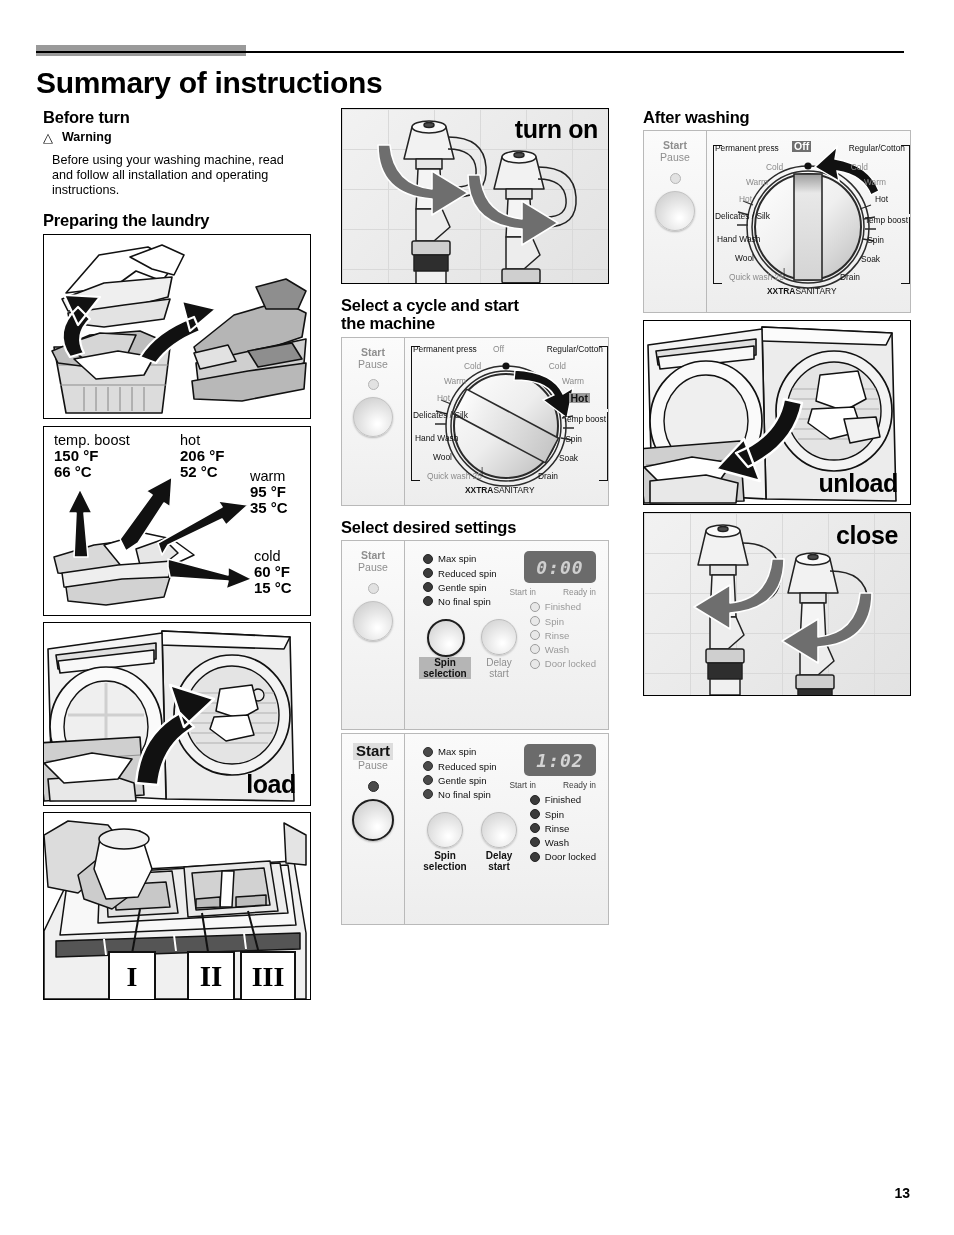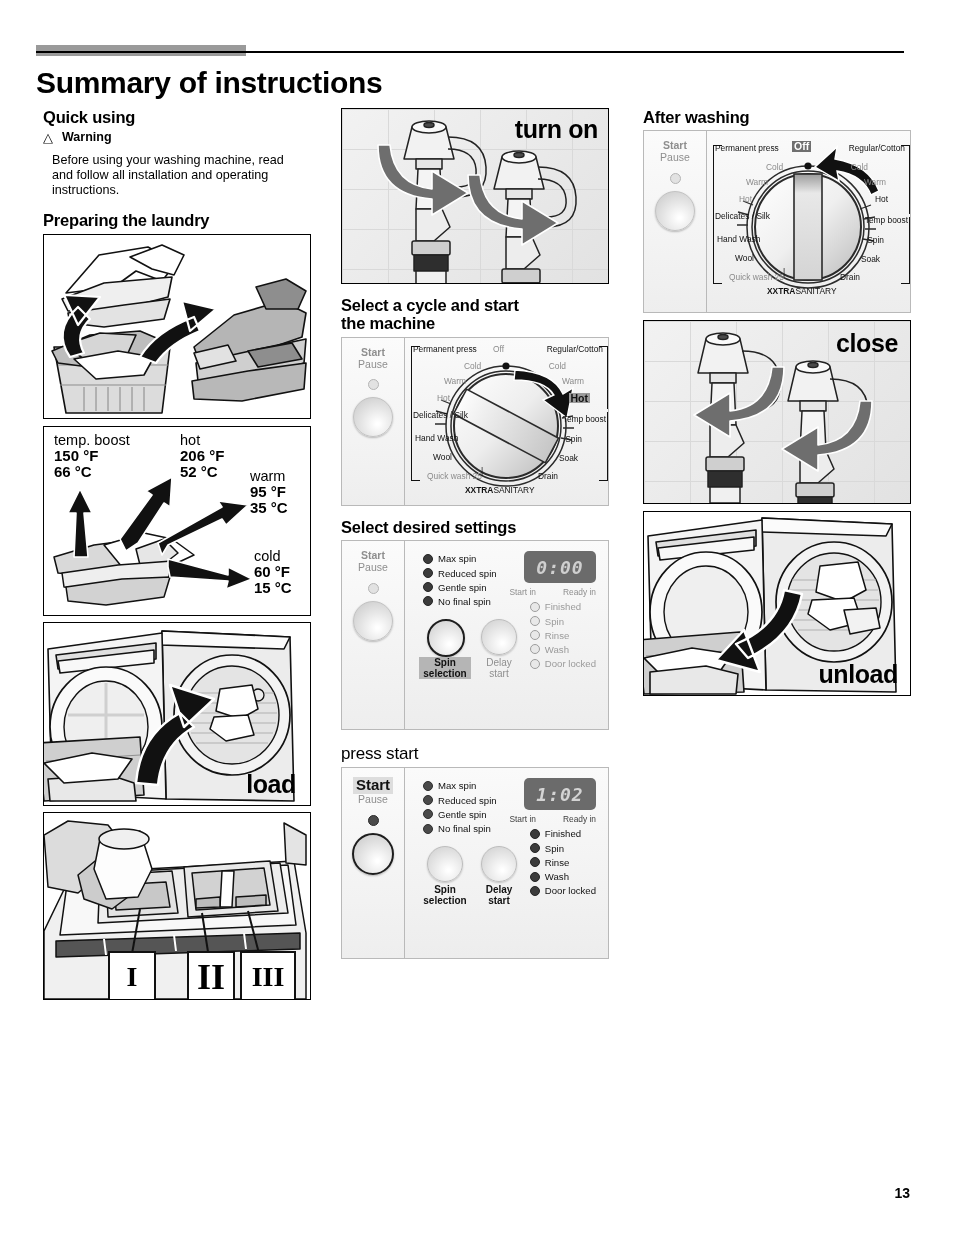--- a/index.html
+++ b/index.html
@@ -91,21 +91,21 @@
 </style>
 </head>
 <body>
 
 <div class="hdr-block"></div>
 <div class="hdr-rule"></div>
 <div class="page-title">Summary of instructions</div>
 
 <div class="col col-a">
 
-  <h2 class="sec">Quick using</h2>
+  <h2 class="sec">Before turn</h2>
   <div class="warn-row">
     <span class="warn-tri">△</span>
     <span class="warn-label">Warning</span>
   </div>
   <p class="body-txt">Before using your washing machine, read and follow all installation and operating instructions.</p>
 
   <h2 class="sec" style="margin-top:13px;">Preparing the laundry</h2>
 
   <div class="fig" style="width:268px;height:185px;margin-top:3px;">
 
@@ -261,21 +261,21 @@
       <g stroke="#111" stroke-width="2" fill="none">
         <path d="M96 96 L86 152"></path>
         <path d="M158 100 L166 152"></path>
         <path d="M204 98 L218 152"></path>
       </g>
     </svg>
     <div class="disp-box" style="left:64px;top:138px;width:44px;height:48px;">
       <span style="font-weight:bold;font-size:28px;font-family:'Liberation Serif',serif;">I</span>
     </div>
     <div class="disp-box" style="left:143px;top:138px;width:44px;height:48px;">
-      <span style="font-weight:bold;font-size:36px;font-family:'Liberation Serif',serif;">II</span>
+      <span style="font-weight:bold;font-size:29px;font-family:'Liberation Serif',serif;">II</span>
     </div>
     <div class="disp-box" style="left:196px;top:138px;width:52px;height:48px;">
       <span style="font-weight:bold;font-size:28px;font-family:'Liberation Serif',serif;">III</span>
     </div>
   </div>
 </div>
 
 <div class="col col-b">
 
   <div class="fig" style="width:268px;height:176px;">
@@ -465,21 +465,20 @@
           <span>Spin</span><br><span>selection</span>
         </div>
         <div class="smallbtn" style="left:76px;top:78px;"></div>
         <div class="btnlbl" style="left:70px;top:116px;width:48px;">
           <span>Delay</span><br><span>start</span>
         </div>
       </div>
     </div>
   </div>
 
-  <h2 class="sec light" style="margin-top:14px;font-size:17px;">press start</h2>
 
   <div class="fig" style="width:268px;height:192px;margin-top:3px;border:none;">
     <div class="panel">
       <div class="panel-left" style="border:1px solid #b9b9b9;">
         <div class="sp-title on">Start</div>
         <div class="sp-title sp-sub">Pause</div>
         <div class="led on"></div>
         <div class="bigbtn on"></div>
       </div>
       <div class="panel-right" style="border:1px solid #b9b9b9;border-left:none;">
@@ -609,20 +608,54 @@
           <div class="dl" style="right:50px;top:142px;">Drain</div>
           <div class="dl" style="left:76px;top:137px;color:#111;">|</div>
           <div class="dl" style="left:60px;top:156px;">
             <b>XXTRA</b><span class="g">SANITARY</span>
           </div>
         </div>
       </div>
     </div>
   </div>
 
+  <div class="fig" style="width:268px;height:185px;margin-top:7px;">
+    <svg width="266" height="183" style="position:absolute;left:0;top:0;">
+      <g stroke="#111" stroke-width="1.6" stroke-linejoin="round">
+        <path d="M118 6 L248 12 L252 180 L122 178 Z" fill="#ececec"></path>
+        <path d="M118 6 L248 12 L242 24 L116 20 Z" fill="#fbfbfb"></path>
+        <path d="M4 24 L118 8 L122 178 L8 172 Z" fill="#f4f4f4"></path>
+        <path d="M12 30 L112 18 L112 34 L14 44 Z" fill="#e0e0e0"></path>
+        <path d="M14 36 L110 25 L110 38 L16 48 Z" fill="#f8f8f8"></path>
+      </g>
+      <ellipse cx="62" cy="100" rx="56" ry="60" fill="#fafafa" stroke="#111" stroke-width="1.7"></ellipse>
+      <ellipse cx="62" cy="100" rx="42" ry="46" fill="#efefef" stroke="#111" stroke-width="1.4"></ellipse>
+      <ellipse cx="190" cy="90" rx="58" ry="60" fill="#f3f3f3" stroke="#111" stroke-width="1.7"></ellipse>
+      <ellipse cx="190" cy="90" rx="47" ry="49" fill="#e4e4e4" stroke="#111" stroke-width="1.4"></ellipse>
+      <g stroke="#b0b0b0" stroke-width="1">
+        <path d="M148 68 L232 68 M146 78 L234 78 M145 88 L235 88 M146 98 L234 98 M149 108 L231 108 M154 118 L226 118"></path>
+      </g>
+      <g stroke="#111" stroke-width="1.5" stroke-linejoin="round" fill="#fff">
+        <path d="M176 54 L214 50 L222 78 L200 90 L172 80 Z"></path>
+        <path d="M168 88 L210 86 L218 110 L186 118 L164 102 Z"></path>
+        <path d="M200 98 L232 96 L236 116 L206 122 Z" fill="#f2f2f2"></path>
+      </g>
+      <g stroke="#111" stroke-width="1.6" stroke-linejoin="round">
+        <path d="M-6 128 L96 120 L100 180 L0 182 Z" fill="#cfcfcf"></path>
+        <path d="M2 144 L96 138" stroke="#8f8f8f" stroke-width="1"></path>
+        <path d="M0 146 L48 136 L88 142 L74 162 L20 166 Z" fill="#fff"></path>
+        <path d="M6 160 L62 154 L94 162 L92 182 L6 182 Z" fill="#e8e8e8"></path>
+      </g>
+      <g fill="#111" stroke="#fff" stroke-width="2.4" stroke-linejoin="round">
+        <path d="M158 82 Q150 124 104 146 L92 132 Q134 114 140 78 Z M116 160 L72 148 L100 118 Z"></path>
+      </g>
+    </svg>
+    <div class="fig-cap" style="right:12px;bottom:6px;">unload</div>
+  </div>
+
   <div class="fig" style="width:268px;height:184px;margin-top:7px;">
     <div class="tiles"></div>
     <svg width="266" height="182" style="position:absolute;left:0;top:0;">
       <g stroke="#222" stroke-width="1.5" stroke-linejoin="round">
         <path d="M62 18 L96 18 L104 52 L54 52 Z" fill="#f2f2f2"></path>
         <ellipse cx="79" cy="18" rx="17" ry="6" fill="#fafafa"></ellipse>
         <ellipse cx="79" cy="16" rx="5" ry="2.5" fill="#4a4a4a"></ellipse>
         <rect x="66" y="52" width="26" height="10" fill="#e6e6e6"></rect>
         <path d="M68 62 L90 62 L92 104 L66 104 Z" fill="#f4f4f4"></path>
         <path d="M66 104 L92 104 L100 122 L84 136 L66 136 Z" fill="#ededed"></path>
@@ -645,49 +678,15 @@
         <path d="M186 58 Q222 58 224 88 Q226 118 194 118"></path>
       </g>
 
       <g fill="#6e6e6e" stroke="#fff" stroke-width="1.6" stroke-linejoin="round">
         <path d="M128 46 Q124 86 86 90 L86 72 L50 94 L86 116 L86 100 Q140 96 140 46 Z"></path>
         <path d="M216 80 Q212 120 174 124 L174 106 L138 128 L174 150 L174 134 Q228 130 228 80 Z"></path>
       </g>
     </svg>
     <div class="fig-cap" style="right:12px;top:8px;">close</div>
   </div>
-
-  <div class="fig" style="width:268px;height:185px;margin-top:7px;">
-    <svg width="266" height="183" style="position:absolute;left:0;top:0;">
-      <g stroke="#111" stroke-width="1.6" stroke-linejoin="round">
-        <path d="M118 6 L248 12 L252 180 L122 178 Z" fill="#ececec"></path>
-        <path d="M118 6 L248 12 L242 24 L116 20 Z" fill="#fbfbfb"></path>
-        <path d="M4 24 L118 8 L122 178 L8 172 Z" fill="#f4f4f4"></path>
-        <path d="M12 30 L112 18 L112 34 L14 44 Z" fill="#e0e0e0"></path>
-        <path d="M14 36 L110 25 L110 38 L16 48 Z" fill="#f8f8f8"></path>
-      </g>
-      <ellipse cx="62" cy="100" rx="56" ry="60" fill="#fafafa" stroke="#111" stroke-width="1.7"></ellipse>
-      <ellipse cx="62" cy="100" rx="42" ry="46" fill="#efefef" stroke="#111" stroke-width="1.4"></ellipse>
-      <ellipse cx="190" cy="90" rx="58" ry="60" fill="#f3f3f3" stroke="#111" stroke-width="1.7"></ellipse>
-      <ellipse cx="190" cy="90" rx="47" ry="49" fill="#e4e4e4" stroke="#111" stroke-width="1.4"></ellipse>
-      <g stroke="#b0b0b0" stroke-width="1">
-        <path d="M148 68 L232 68 M146 78 L234 78 M145 88 L235 88 M146 98 L234 98 M149 108 L231 108 M154 118 L226 118"></path>
-      </g>
-      <g stroke="#111" stroke-width="1.5" stroke-linejoin="round" fill="#fff">
-        <path d="M176 54 L214 50 L222 78 L200 90 L172 80 Z"></path>
-        <path d="M168 88 L210 86 L218 110 L186 118 L164 102 Z"></path>
-        <path d="M200 98 L232 96 L236 116 L206 122 Z" fill="#f2f2f2"></path>
-      </g>
-      <g stroke="#111" stroke-width="1.6" stroke-linejoin="round">
-        <path d="M-6 128 L96 120 L100 180 L0 182 Z" fill="#cfcfcf"></path>
-        <path d="M2 144 L96 138" stroke="#8f8f8f" stroke-width="1"></path>
-        <path d="M0 146 L48 136 L88 142 L74 162 L20 166 Z" fill="#fff"></path>
-        <path d="M6 160 L62 154 L94 162 L92 182 L6 182 Z" fill="#e8e8e8"></path>
-      </g>
-      <g fill="#111" stroke="#fff" stroke-width="2.4" stroke-linejoin="round">
-        <path d="M158 82 Q150 124 104 146 L92 132 Q134 114 140 78 Z M116 160 L72 148 L100 118 Z"></path>
-      </g>
-    </svg>
-    <div class="fig-cap" style="right:12px;bottom:6px;">unload</div>
-  </div>
 </div>
 
 <div class="pagenum">13</div>
 
 </body></html>

